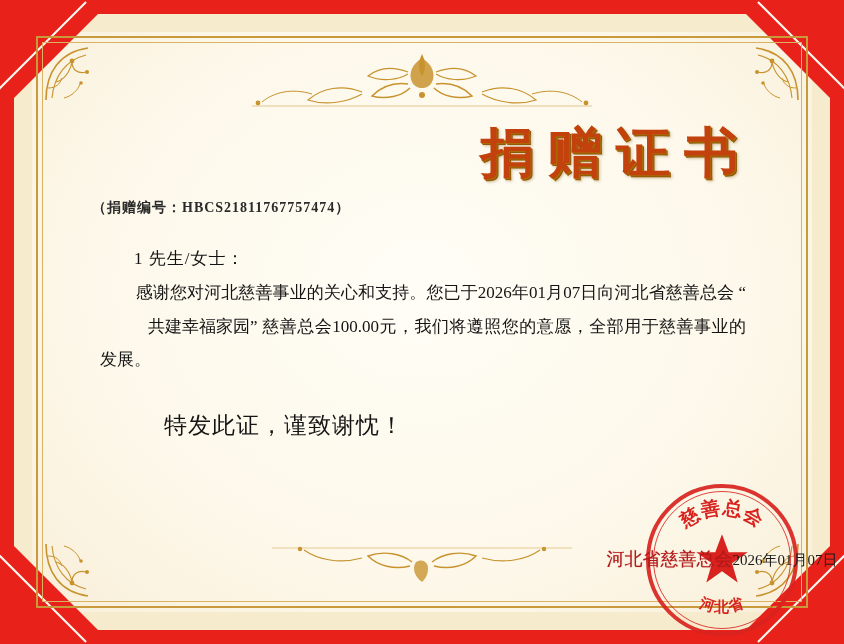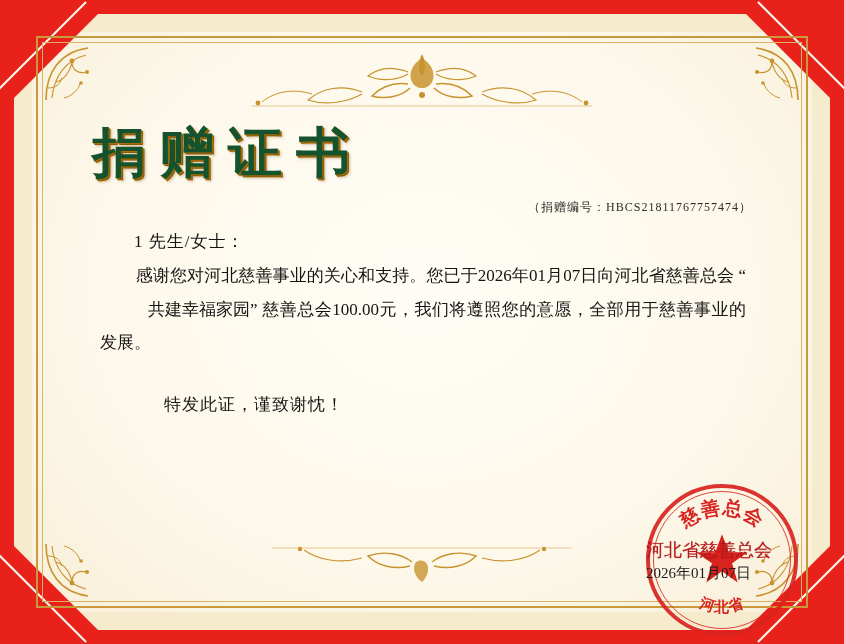--- a/index.html
+++ b/index.html
@@ -135,44 +135,45 @@
   
   .content {
     position: absolute;
     top: 108px;
     left: 92px;
     right: 92px;
     bottom: 108px;
   }
 
   .title {
-    text-align: left;
+    text-align: right;
     font-family: "Liberation Serif", serif;
     font-size: 54px;
     font-weight: bold;
     letter-spacing: 14px;
-    color: #14532d;
+    color: #c2410c;
     text-shadow:
       1px 1px 0 #a96c07,
       2px 2px 0 #8d5a05,
       3px 3px 3px rgba(120,70,0,0.35);
     margin: 16px 0 0 0;
     line-height: 1.1;
   }
 
   .serial {
-    text-align: right;
-    font-size: 12px;
+    text-align: left;
+    font-size: 14px;
     color: #2a2a2a;
     margin-top: 16px;
     letter-spacing: 1px;
+    font-weight: bold;
   }
 
   .salutation {
-    margin-top: 14px;
+    margin-top: 30px;
     font-size: 17px;
     color: #141414;
     padding-left: 42px;
     letter-spacing: 1px;
   }
 
   .body-text {
     margin-top: 6px;
     font-size: 17px;
     color: #141414;
@@ -182,21 +183,21 @@
   }
   .body-text .indent { display: inline-block; width: 2.1em; }
   .project-name {
     display: inline-block;
     min-width: 150px;
     text-align: right;
   }
 
   .closing {
     margin-top: 34px;
-    font-size: 17px;
+    font-size: 23px;
     color: #141414;
     padding-left: 72px;
     letter-spacing: 1px;
   }
 
   
   .seal {
     position: absolute;
     right: 46px;
     bottom: 8px;
@@ -248,22 +249,22 @@
     font-weight: bold;
   }
 
   .seal-overlay-text {
     position: absolute;
     right: 46px;
     bottom: 8px;
     width: 152px;
     height: 152px;
     display: flex;
-    flex-direction: column;
-    align-items: flex-start;
+    flex-direction: row;
+    align-items: center;
     justify-content: center;
     pointer-events: none;
   }
   .seal-org {
     font-size: 18px;
     color: #b3181a;
     letter-spacing: 0px;
     white-space: nowrap;
     margin-bottom: 2px;
     text-shadow: 0 0 1px rgba(180,20,20,0.5);

